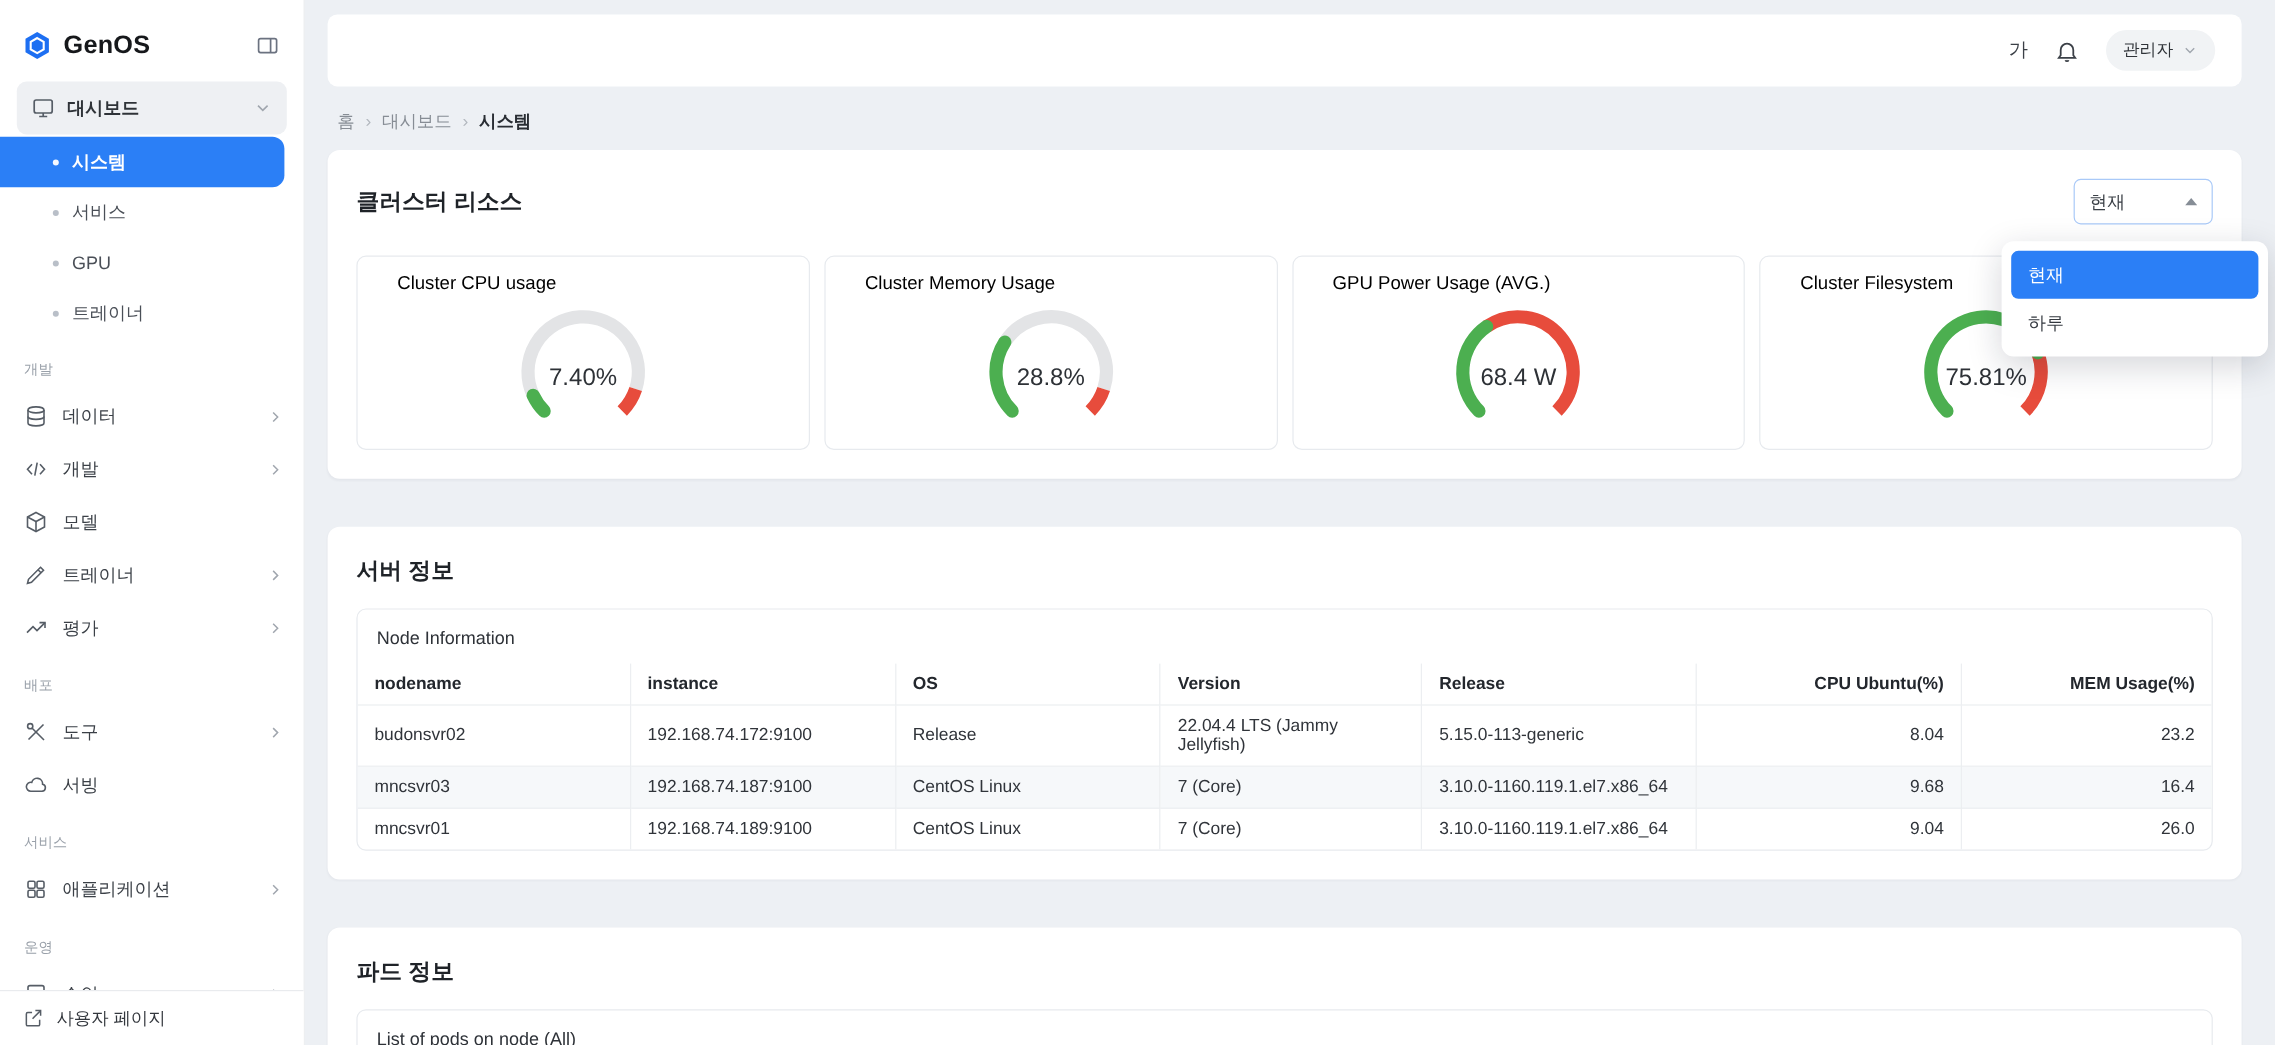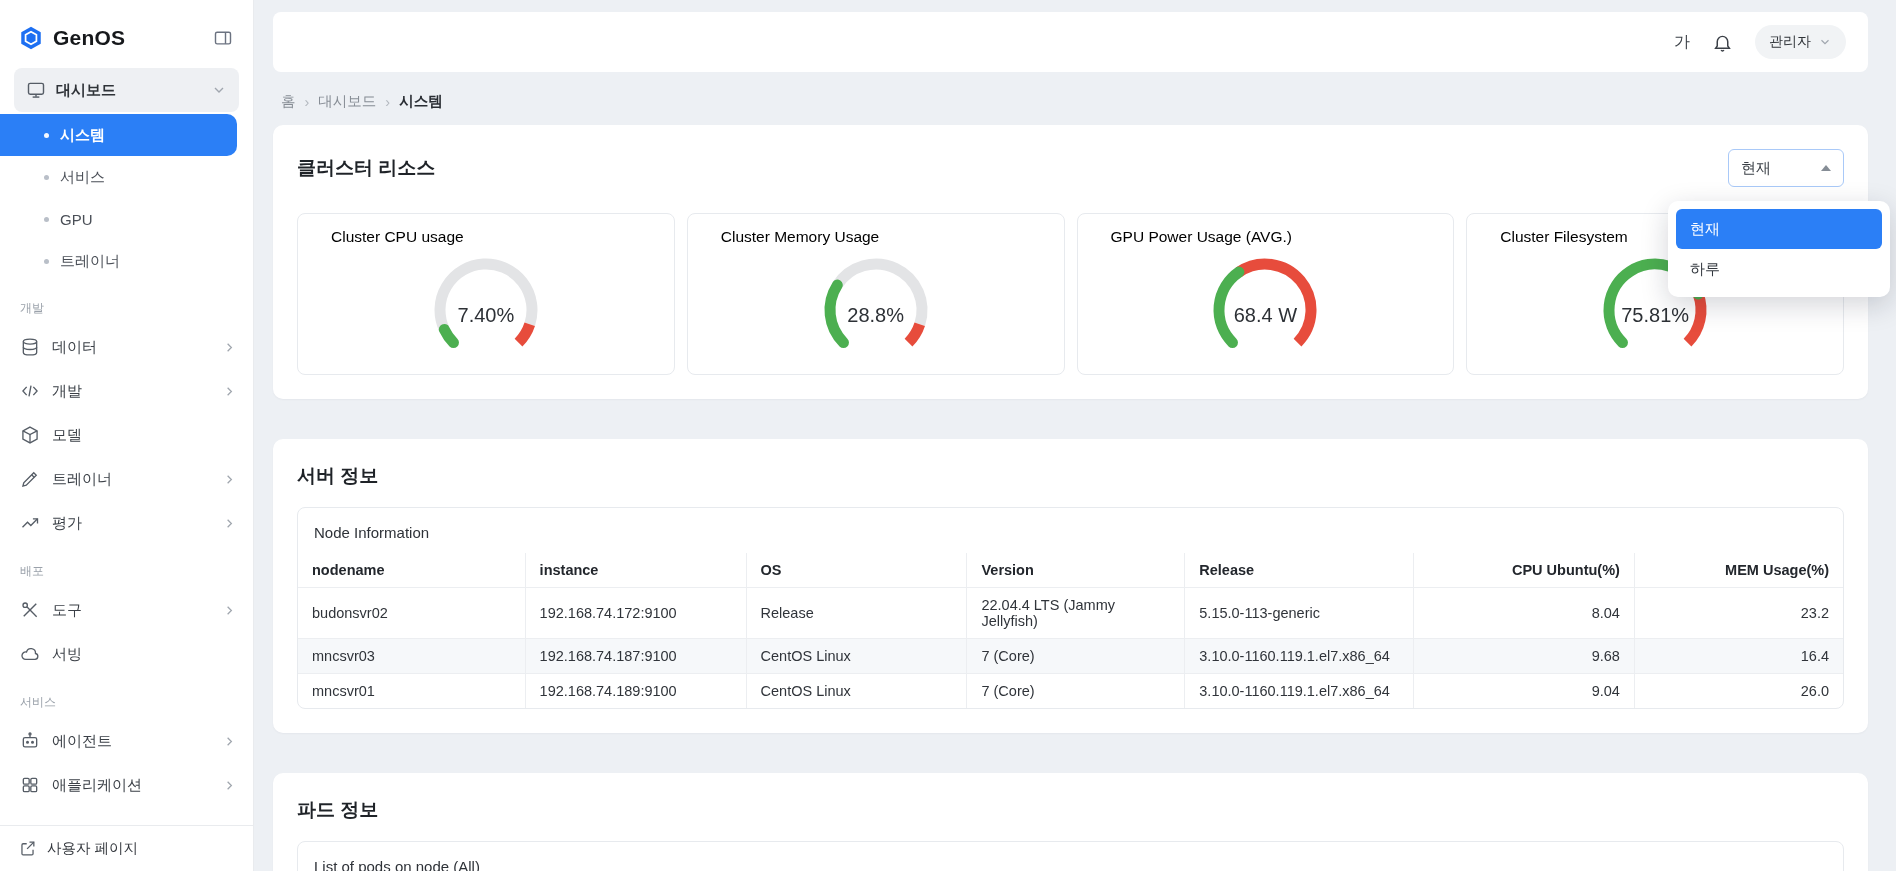--- a/index.html
+++ b/index.html
@@ -245,37 +245,20 @@
     <span class="nav-icon">
       <svg width="20" height="20" viewBox="0 0 24 24" fill="none" stroke="currentColor" stroke-width="1.6">
         <path d="M7 18.5a4.5 4.5 0 1 1 .8-8.9A5.5 5.5 0 0 1 18.6 11.4 3.6 3.6 0 0 1 18 18.5z"></path>
       </svg>
     </span>
     <span class="grow">서빙</span>
   </div>
 
   <div class="section-label">서비스</div>
 
-  <div class="nav-item">
-    <span class="nav-icon">
-      <svg width="20" height="20" viewBox="0 0 24 24" fill="none" stroke="currentColor" stroke-width="1.6">
-        <rect x="4" y="8" width="16" height="11" rx="2"></rect>
-          <line x1="12" y1="5" x2="12" y2="8"></line>
-          <circle cx="12" cy="3.6" r="1.2"></circle>
-        <circle cx="9" cy="13.5" r="1" fill="currentColor"></circle>
-          <circle cx="15" cy="13.5" r="1" fill="currentColor"></circle>
-      </svg>
-    </span>
-    <span class="grow">에이전트</span>
-    <span class="chev">
-      <svg width="15" height="15" viewBox="0 0 24 24" fill="none" stroke="currentColor" stroke-width="2">
-          <polyline points="9 6 15 12 9 18"></polyline>
-        </svg>
-    </span>
-  </div>
 
   <div class="nav-item">
     <span class="nav-icon">
       <svg width="20" height="20" viewBox="0 0 24 24" fill="none" stroke="currentColor" stroke-width="1.6">
         <rect x="4" y="4" width="7" height="7" rx="1.5"></rect>
           <rect x="13" y="4" width="7" height="7" rx="1.5"></rect>
         <rect x="4" y="13" width="7" height="7" rx="1.5"></rect>
           <rect x="13" y="13" width="7" height="7" rx="1.5"></rect>
       </svg>
     </span>

